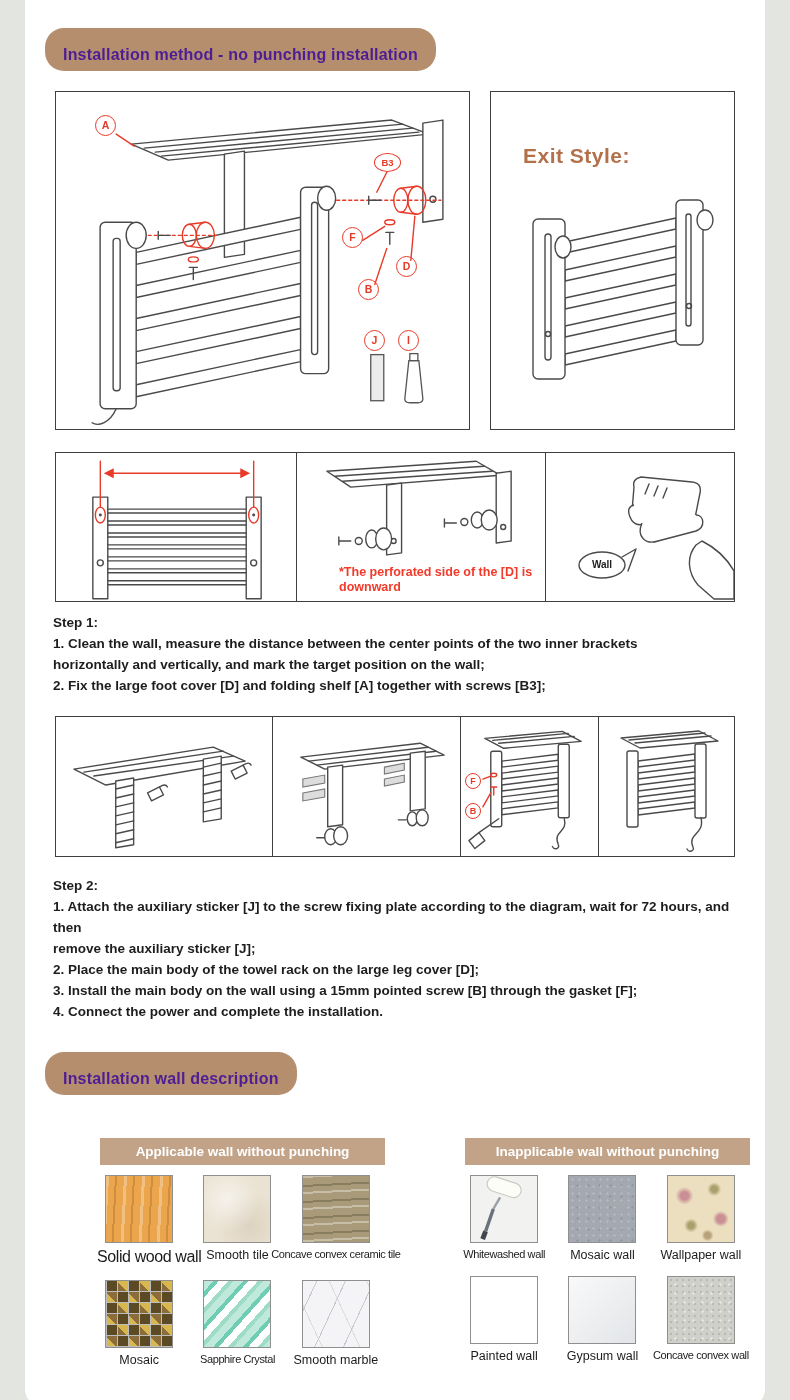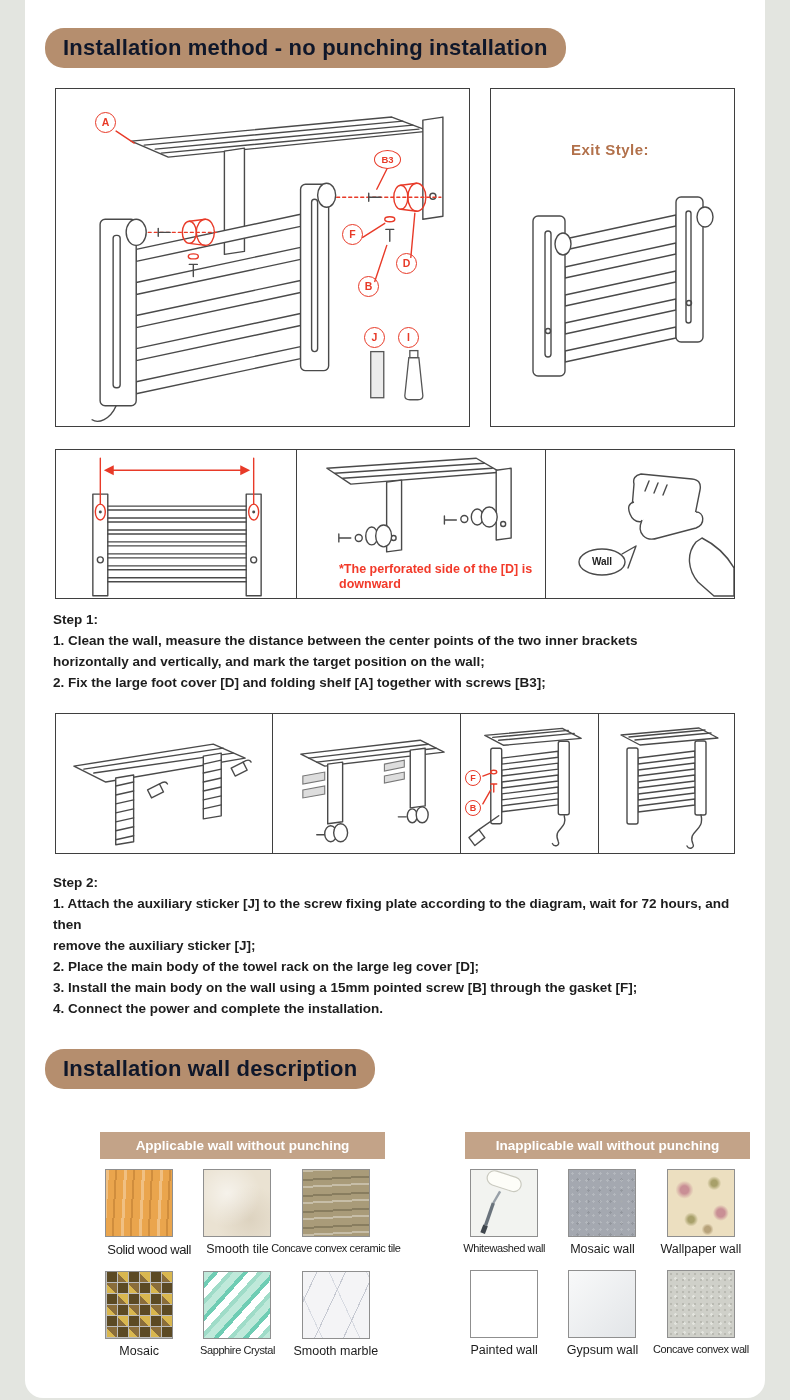--- a/index.html
+++ b/index.html
@@ -15,40 +15,40 @@
     margin-left:25px;
     background:#ffffff;
     border-radius:0 0 18px 18px;
     overflow:hidden;
     box-sizing:border-box;
     padding-bottom:40px;
   }
   .pill{
     display:inline-block;
     background:#b58e6e;
-    color:#0f172a;
-    font-size:22px;font-weight:bold;
-    padding:7px 18px 7px;
+    color:#4c1d95;
+    font-size:16px;font-weight:bold;
+    padding:18px 18px 7px;
     border-radius:19px;
     margin:28px 0 0 20px;
     letter-spacing:.2px;
   }
   .pill.second{margin-top:30px;}
   .diagram-row{display:flex;gap:20px;margin:20px 30px 0;}
   .dbox{
     position:relative;
     border:1.5px solid #3f3f3f;
     background:#fff;
     box-sizing:border-box;
   }
   .box-main{width:415px;height:339px;}
   .box-exit{flex:1;height:339px;}
   .exit-title{
     position:absolute;left:32px;top:52px;
-    font-size:15px;font-weight:bold;color:#b2714b;letter-spacing:.5px;margin-left:48px;
+    font-size:21px;font-weight:bold;color:#b2714b;letter-spacing:.5px;
   }
   .wide-box{display:flex;margin:22px 30px 0;height:150px;}
   .panel{position:relative;height:100%;box-sizing:border-box;}
   .panel.sep{border-right:1.5px solid #3f3f3f;}
   .p1{width:241px;} .p2{width:249px;} .p3{flex:1;}
   .four-box{display:flex;margin:20px 30px 0;height:141px;}
   .fp1{width:217px;} .fp2{width:188px;} .fp3{width:138px;} .fp4{flex:1;}
   .panel svg{display:block;width:100%;height:100%;}
   .clabel{
     position:absolute;box-sizing:border-box;
@@ -340,21 +340,21 @@
 
   <div class="pill second">Installation wall description</div>
 
   
   <div class="walls">
     <div class="wall-group">
       <div class="wall-header">Applicable wall without punching</div>
       <div class="swatch-grid">
           <div class="swatch">
             <div class="sw-img tex-wood"></div>
-            <div class="sw-label" style="font-size: 13px; letter-spacing: -0.4px; margin-left: 20px;">Solid wood wall</div>
+            <div class="sw-label" style="font-size: 16px; letter-spacing: -0.4px; margin-left: 20px;">Solid wood wall</div>
           </div>
           <div class="swatch">
             <div class="sw-img tex-tile"></div>
             <div class="sw-label">Smooth tile</div>
           </div>
           <div class="swatch">
             <div class="sw-img tex-ceramic"></div>
             <div class="sw-label" style="font-size: 11px; letter-spacing: -0.4px;">Concave convex ceramic tile</div>
           </div>
           <div class="swatch">

